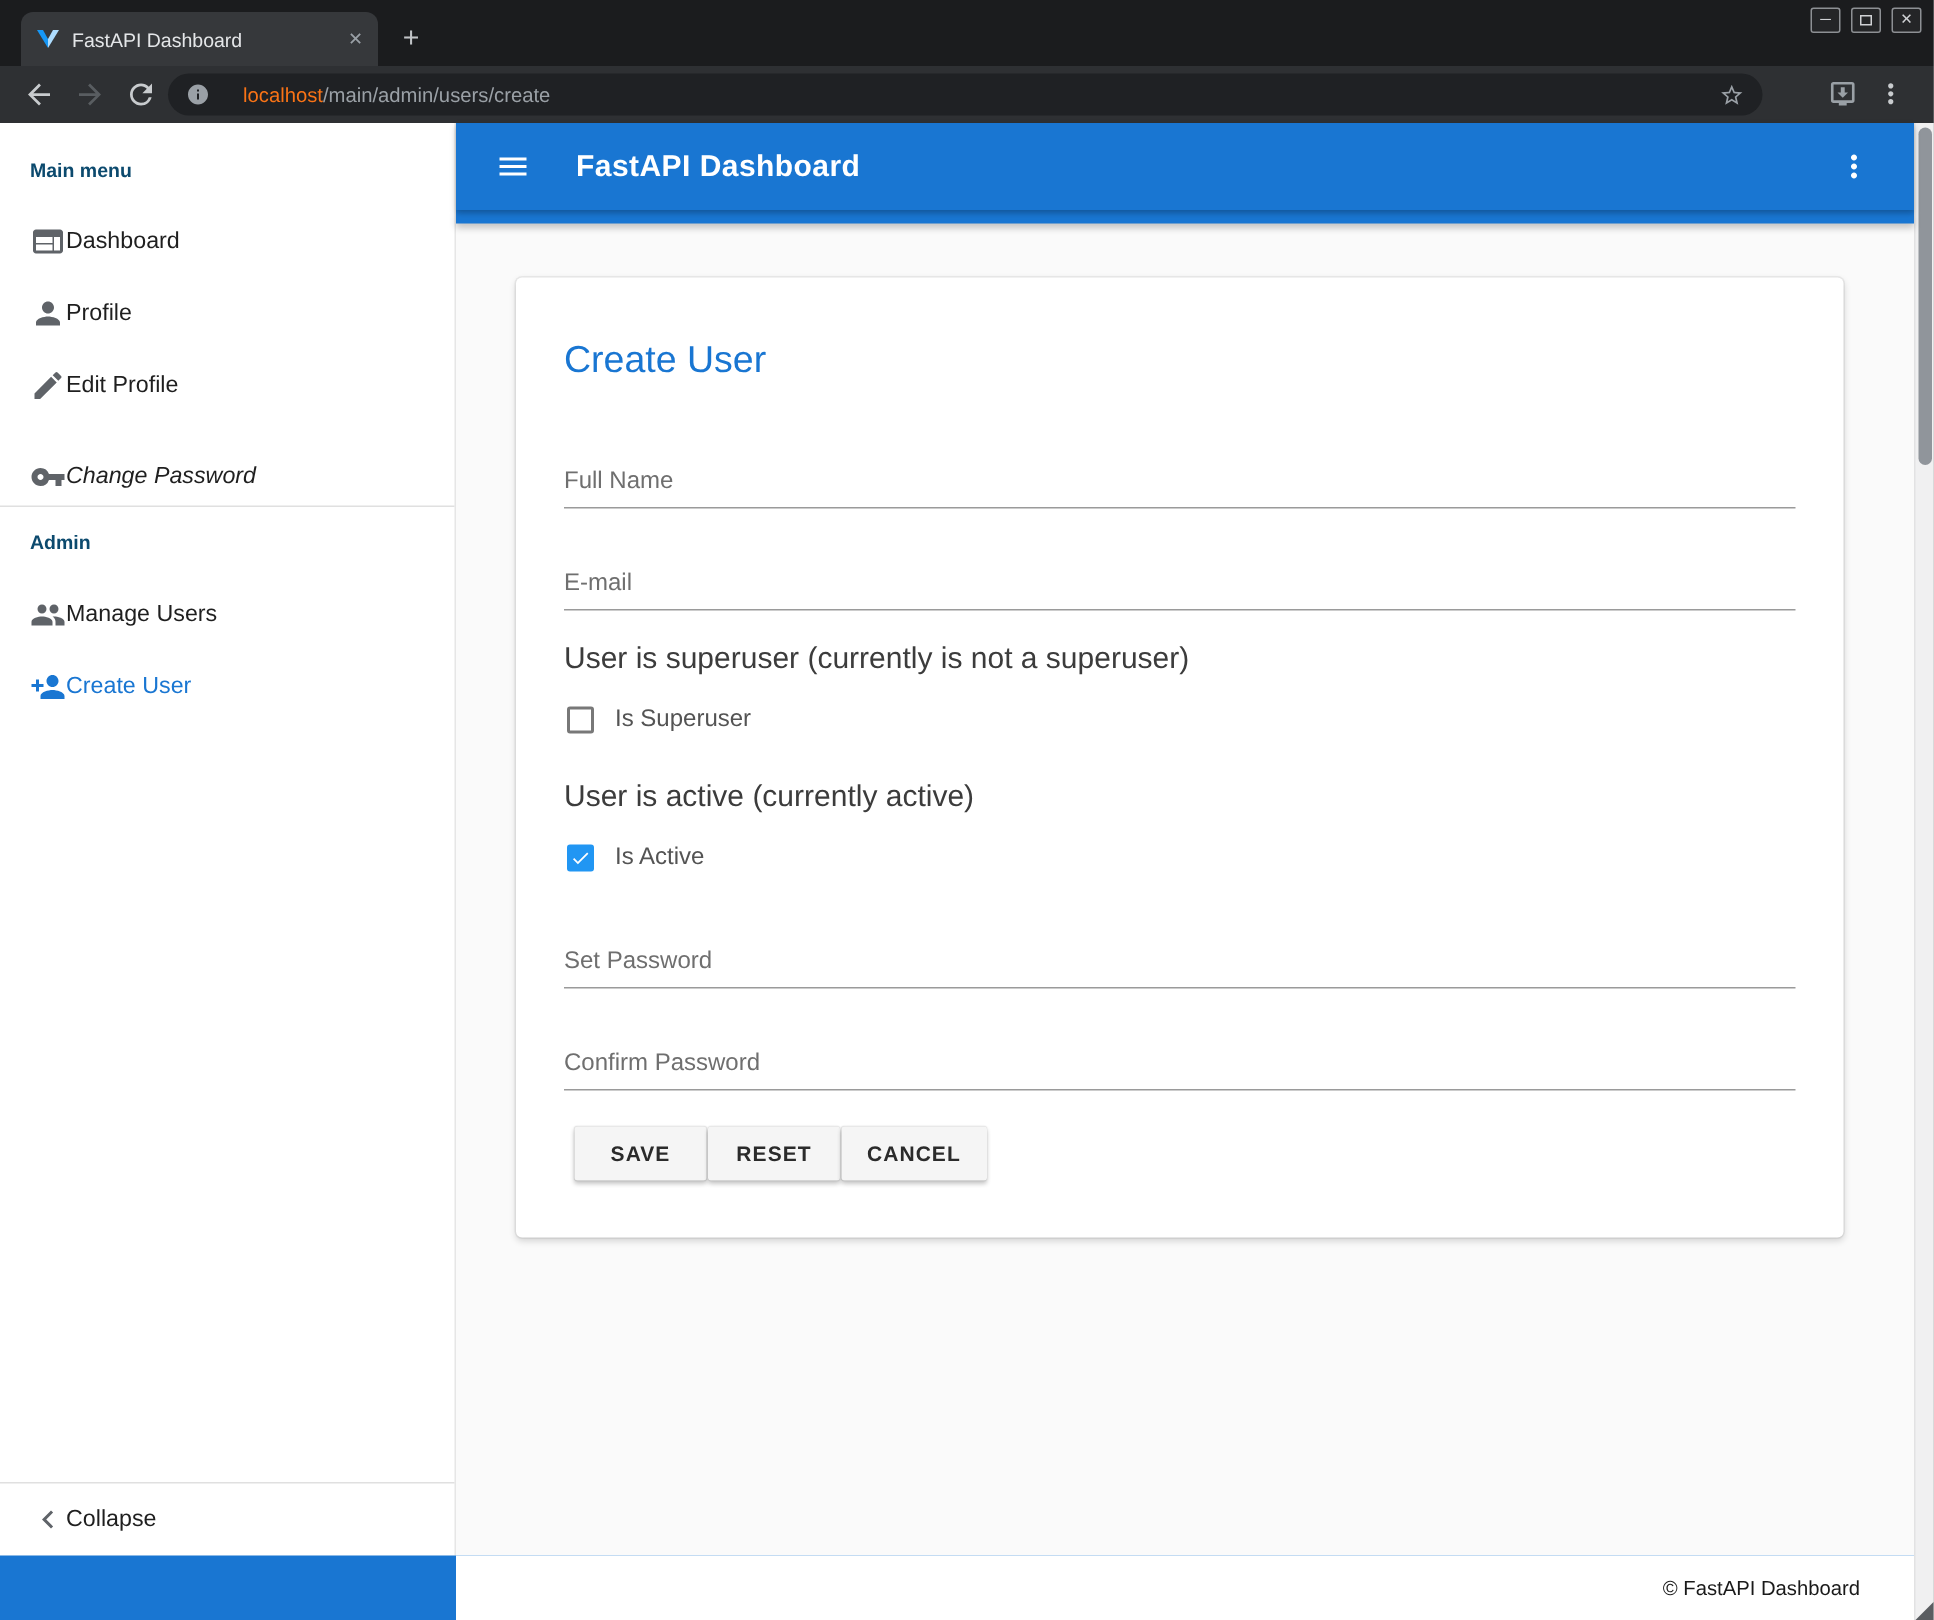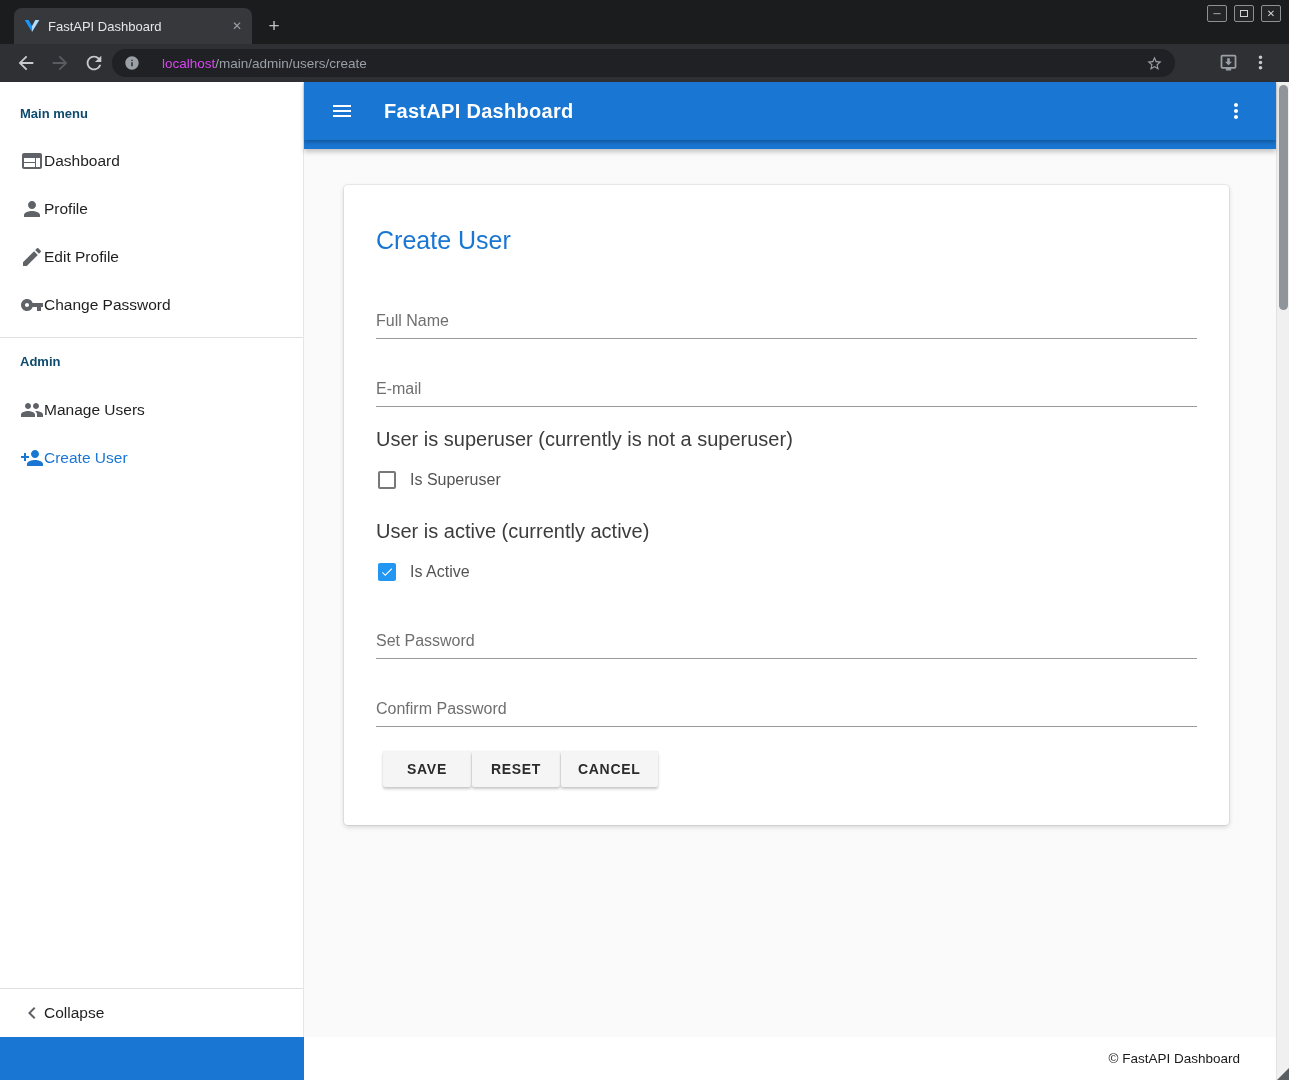--- a/index.html
+++ b/index.html
@@ -28,21 +28,21 @@
   .toolbar { position:absolute; left:0; top:44px; width:1289px; height:38px; background:#2e3033;
     display:block; }
   .nav-ic { position:absolute; top:7px; width:24px; height:24px; }
   .nav-ic svg { width:22px; height:22px; margin:1px; }
   .omnibox {
     position:absolute; left:112px; top:5px; width:1063px; height:28px;
     background:#1f2124; border-radius:14px; display:flex; align-items:center; padding:0 12px; gap:8px;
   }
   .omni-info svg { width:16px; height:16px; display:block; }
   .url { font-size:13.5px; white-space:nowrap; flex:1; }
-  .url .host { color:#d946ef;padding-left:14px; }
+  .url .host { color:#f97316;padding-left:14px; }
   .url .path { color:#9aa0a6; }
   .omni-star { margin-left:auto; }
   .omni-star svg { width:17px; height:17px; display:block; }
   .tb-right { position:absolute; top:8px; }
   .tb-right svg { width:21px; height:21px; display:block; }
 
   
   .viewport { position:absolute; left:0; top:82px; width:1289px; height:998px; background:#fafafa; }
 
   
@@ -208,21 +208,21 @@
 
     <div class="side-row" style="top:151px;">
       <span class="s-icon">
         <svg viewBox="0 0 24 24">
             <path d="M3 17.25V21h3.75L17.81 9.94l-3.75-3.75L3 17.25zM20.71 7.04c.39-.39.39-1.02 0-1.41l-2.34-2.34a.9959.9959 0 0 0-1.41 0l-1.83 1.83 3.75 3.75 1.83-1.83z"></path>
           </svg>
       </span>
       <span class="s-label">Edit Profile</span>
     </div>
 
-    <div class="side-row" style="top:199px;">
+    <div class="side-row" style="top:212px;font-style:italic;">
       <span class="s-icon">
         <svg viewBox="0 0 24 24">
             <path d="M12.65 10A5.99 5.99 0 0 0 7 6c-3.31 0-6 2.69-6 6s2.69 6 6 6a5.99 5.99 0 0 0 5.65-4H17v4h4v-4h2v-4H12.65zM7 14c-1.1 0-2-.9-2-2s.9-2 2-2 2 .9 2 2-.9 2-2 2z"></path>
           </svg>
       </span>
       <span class="s-label">Change Password</span>
     </div>
 
     <div class="divider" style="top:255px;"></div>
     <div class="subheader" style="top:271px;">Admin</div>

